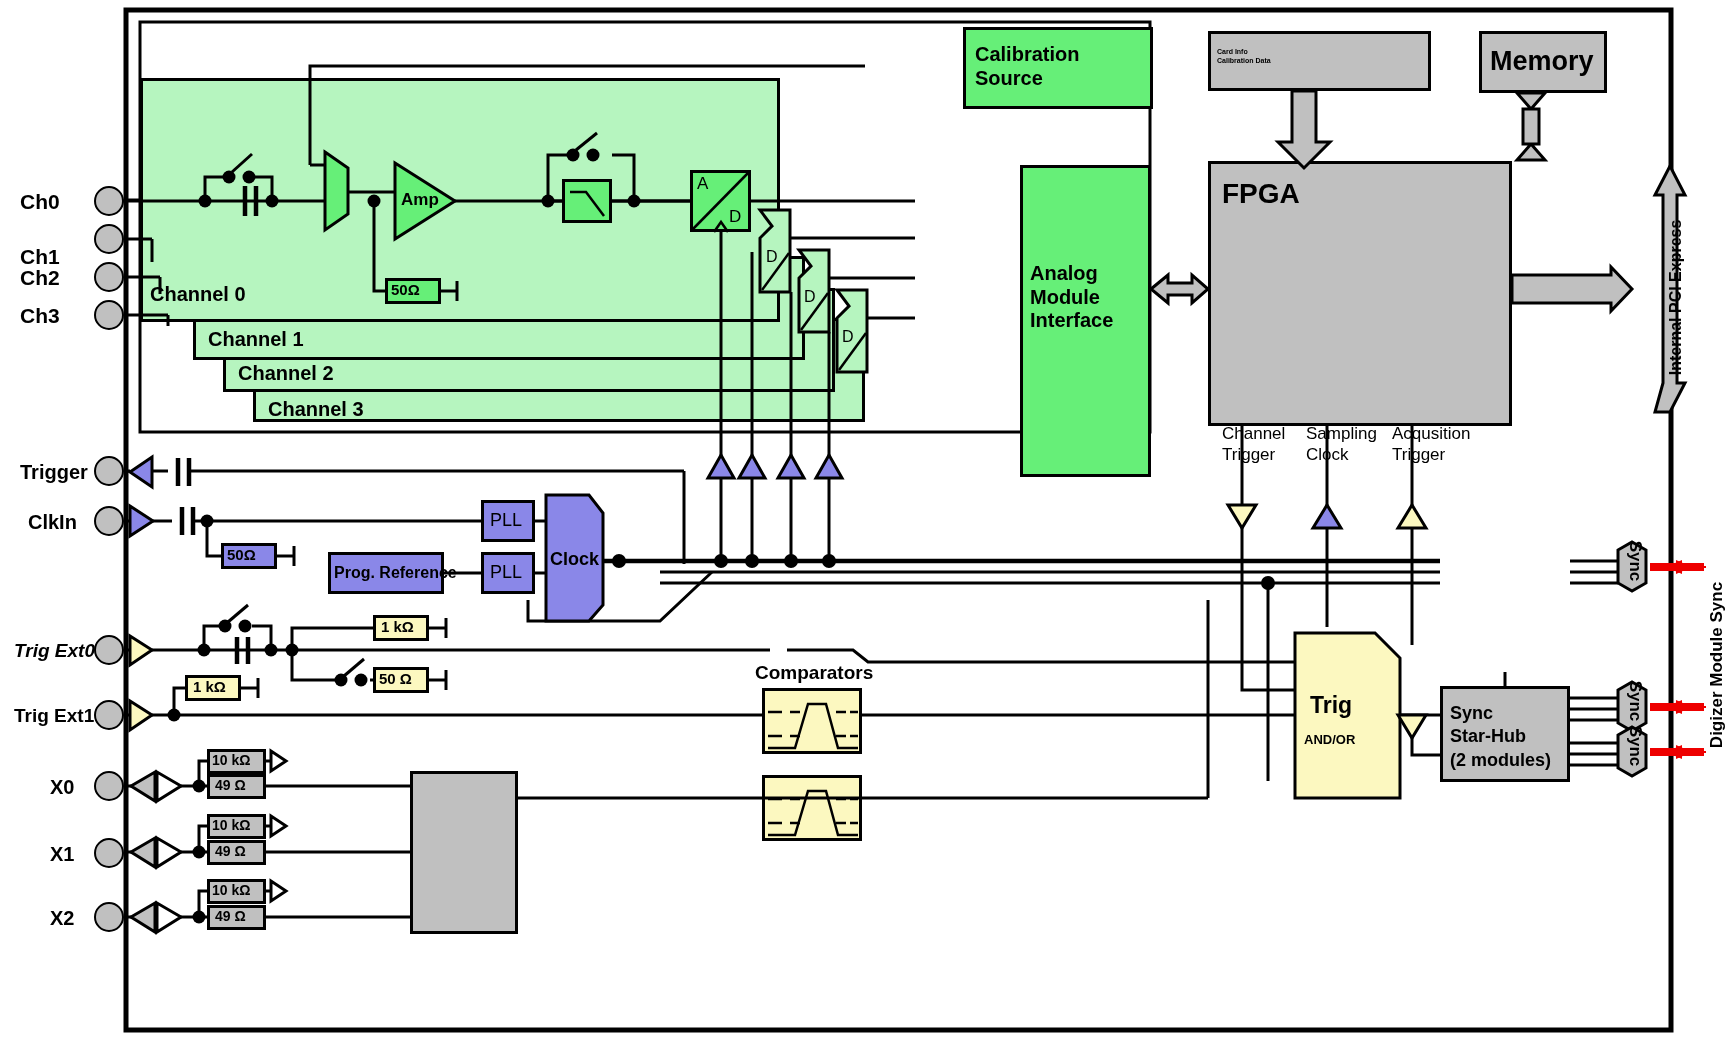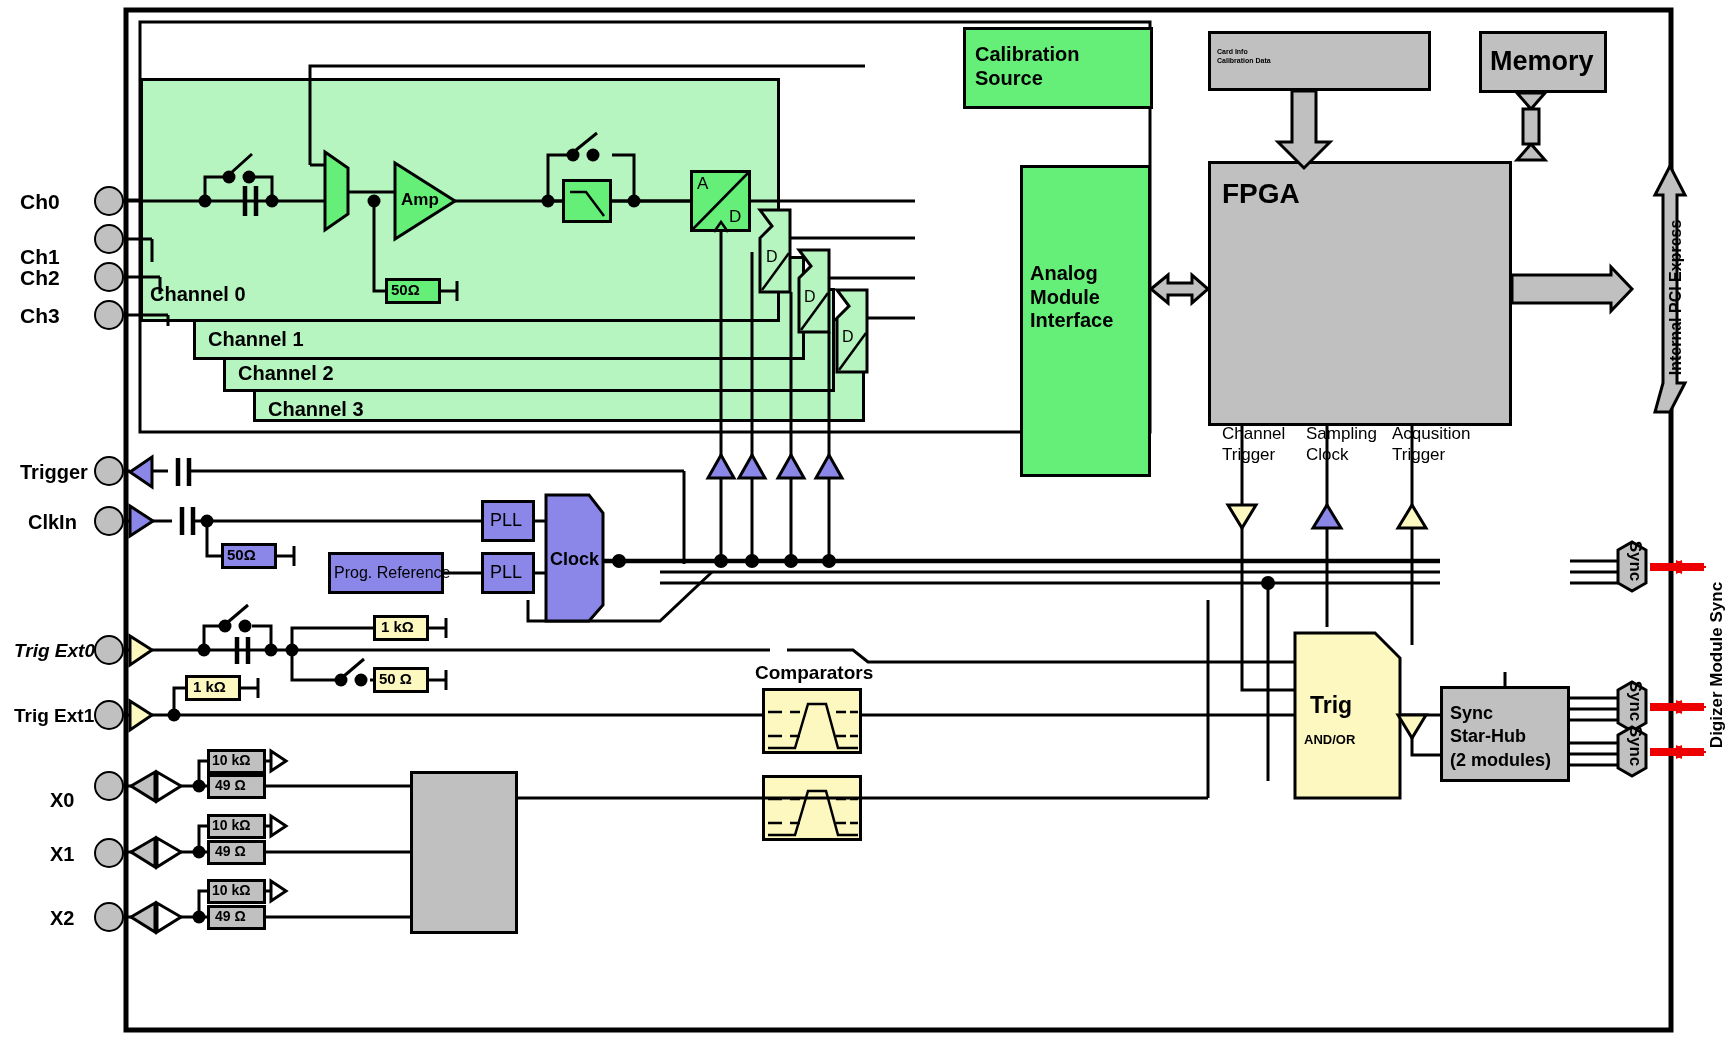--- a/index.html
+++ b/index.html
@@ -264,21 +264,21 @@
 
   <div class="blk blu" style="left:221px;top:543px;width:56px;height:26px;"></div>
   <div class="txt" style="left:227px;top:546px;font-size:15px;">50Ω</div>
 
   <div class="blk blu ctr" style="left:481px;top:500px;width:54px;height:42px;"></div>
   <div class="txt" style="left:490px;top:510px;font-size:18px;font-weight:normal;">PLL</div>
   <div class="blk blu ctr" style="left:481px;top:552px;width:54px;height:42px;"></div>
   <div class="txt" style="left:490px;top:562px;font-size:18px;font-weight:normal;">PLL</div>
 
   <div class="blk blu" style="left:328px;top:552px;width:116px;height:42px;"></div>
-  <div class="txt" style="left:334px;top:564px;font-size:16px;font-weight:normal;">Prog. Reference</div>
+  <div class="txt" style="left:334px;top:564px;font-size:16px;font-weight:bold;">Prog. Reference</div>
 
   <svg width="1730" height="1040">
     <polygon points="546,495 589,495 603,513 603,605 589,621 546,621" fill="#8a87e8" stroke="#000" stroke-width="3"></polygon>
   </svg>
   <div class="txt" style="left:550px;top:549px;font-size:18px;font-weight:bold;">Clock</div>
 
   <div class="port" style="left:94px;top:635px;"></div>
   <div class="lbl" style="left:14px;top:640px;font-size:19px;font-style:italic;">Trig Ext0</div>
   <div class="port" style="left:94px;top:700px;"></div>
   <div class="lbl" style="left:14px;top:705px;font-size:19px;">Trig Ext1</div>
@@ -393,21 +393,21 @@
     <rect x="1650" y="703" width="54" height="8" fill="#ee0000"></rect>
     <rect x="1650" y="748" width="54" height="8" fill="#ee0000"></rect>
   </svg>
   <div class="txt" style="left:1609px;top:551px;font-size:17px;transform:rotate(90deg);transform-origin:center;width:52px;text-align:center;">Sync</div>
   <div class="txt" style="left:1609px;top:691px;font-size:17px;transform:rotate(90deg);transform-origin:center;width:52px;text-align:center;">Sync</div>
   <div class="txt" style="left:1609px;top:736px;font-size:17px;transform:rotate(90deg);transform-origin:center;width:52px;text-align:center;">Sync</div>
 
   <div class="txt" style="left:1622px;top:655px;font-size:17px;transform:rotate(-90deg);transform-origin:center;width:190px;text-align:center;">Digizer Module Sync</div>
 
   <div class="port" style="left:94px;top:771px;"></div>
-  <div class="lbl" style="left:50px;top:776px;font-size:20px;margin-top:13px;">X0</div>
+  <div class="lbl" style="left:50px;top:776px;font-size:20px;">X0</div>
   <div class="port" style="left:94px;top:838px;"></div>
   <div class="lbl" style="left:50px;top:843px;font-size:20px;">X1</div>
   <div class="port" style="left:94px;top:902px;"></div>
   <div class="lbl" style="left:50px;top:907px;font-size:20px;">X2</div>
 
   <svg width="1730" height="1040">
 
     <path class="wire" d="M124 786 L131 786"></path>
     <polygon points="155,772 155,801 131,786" fill="#c0c0c0" stroke="#000" stroke-width="3"></polygon>
     <polygon points="157,772 157,801 181,786" fill="#ffffff" stroke="#000" stroke-width="3"></polygon>

